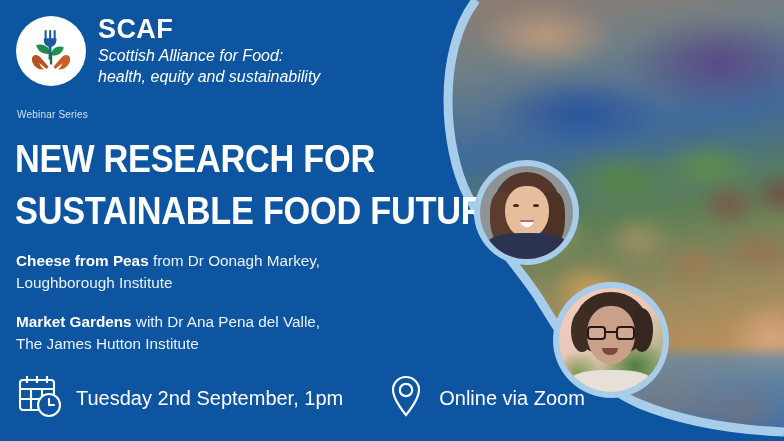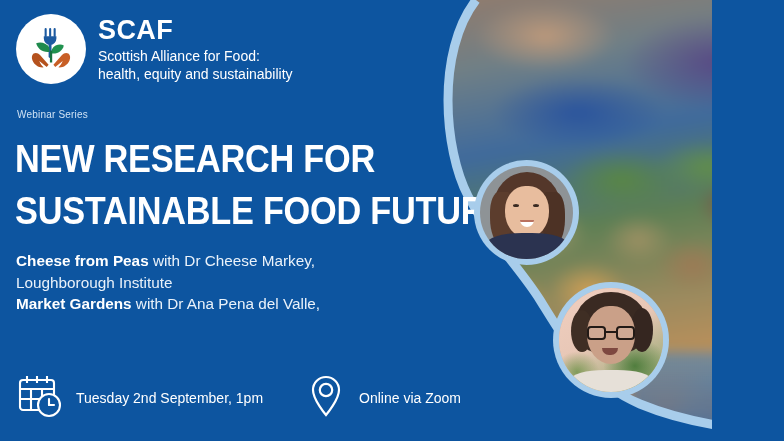--- a/index.html
+++ b/index.html
@@ -5,21 +5,21 @@
   * { margin:0; padding:0; box-sizing:border-box; }
   html, body {
     width:784px; height:441px;
     overflow:hidden;
     background:#0d55a0;
     font-family:"Liberation Sans", sans-serif;
   }
 
   #poster {
     position:relative;
-    width:712px; height:441px;
+    width:784px; height:441px;
     overflow:hidden;
     background:#4c1d95;
   }
 
   
   .photo-layer {
     position:absolute;
     inset:0;
     z-index:1;
   }
@@ -96,24 +96,25 @@
   .logo-text { padding-top:2px; }
   .logo-acronym {
     color:#ffffff;
     font-size:27px;
     font-weight:bold;
     letter-spacing:.4px;
     line-height:1;
   }
   .logo-sub {
     color:#ffffff;
-    font-size:14px;
+    font-size:16px;
     line-height:1.3;
     margin-top:3px;
     white-space:pre-line;
+    font-style:italic;
   }
 
   
   .eyebrow {
     position:absolute;
     left:17px; top:109px;
     color:#cfe2f4;
     font-size:10px;
     letter-spacing:.2px;
   }
@@ -133,39 +134,39 @@
   }
 
   
   .sessions {
     position:absolute;
     left:16px; top:250px;
     color:#eaf2fa;
     font-size:15.3px;
     line-height:1.42;
   }
-  .session + .session { }
+  .session + .session { margin-top:18px; }
   .session b { color:#ffffff; font-weight:bold; }
 
   
   .meta {
     position:absolute;
     left:16px; top:372px;
     display:flex;
     align-items:center;
   }
   .meta-item {
     display:flex;
     align-items:center;
     gap:12px;
   }
   .meta-item.venue { margin-left:42px;justify-content:flex-end; }
   .meta-label {
     color:#ffffff;
-    font-size:14px;
+    font-size:20px;
     white-space:nowrap;
   }
   .meta-icon { flex:0 0 auto; display:block; }
 
   
   .portrait {
     position:absolute;
     border-radius:50%;
     background:#a8cdeb;
     z-index:6;
@@ -313,25 +314,26 @@
       </div>
     </div>
 
     <div class="eyebrow">Webinar Series</div>
 
     <h1 class="headline">NEW RESEARCH FOR
 SUSTAINABLE FOOD FUTURES</h1>
 
     <div class="sessions">
       <div class="session">
-        <b>Cheese from Peas</b><span> with Dr Cheese Markey,</span><br>
+        <b>Cheese from Peas</b><span> from Dr Oonagh Markey,</span><br>
         <span>Loughborough Institute</span>
       </div>
       <div class="session">
         <b>Market Gardens</b><span> with Dr Ana Pena del Valle,</span><br>
+        <span>The James Hutton Institute</span>
       </div>
     </div>
 
     <div class="meta">
       <div class="meta-item date">
         <span class="meta-icon">
           <svg width="48" height="48" viewBox="0 0 48 48" xmlns="http://www.w3.org/2000/svg">
             <g fill="none" stroke="#ffffff" stroke-width="2.1">
               <rect x="4" y="8" width="34" height="30" rx="3"></rect>
               <line x1="4" y1="17" x2="38" y2="17"></line>

